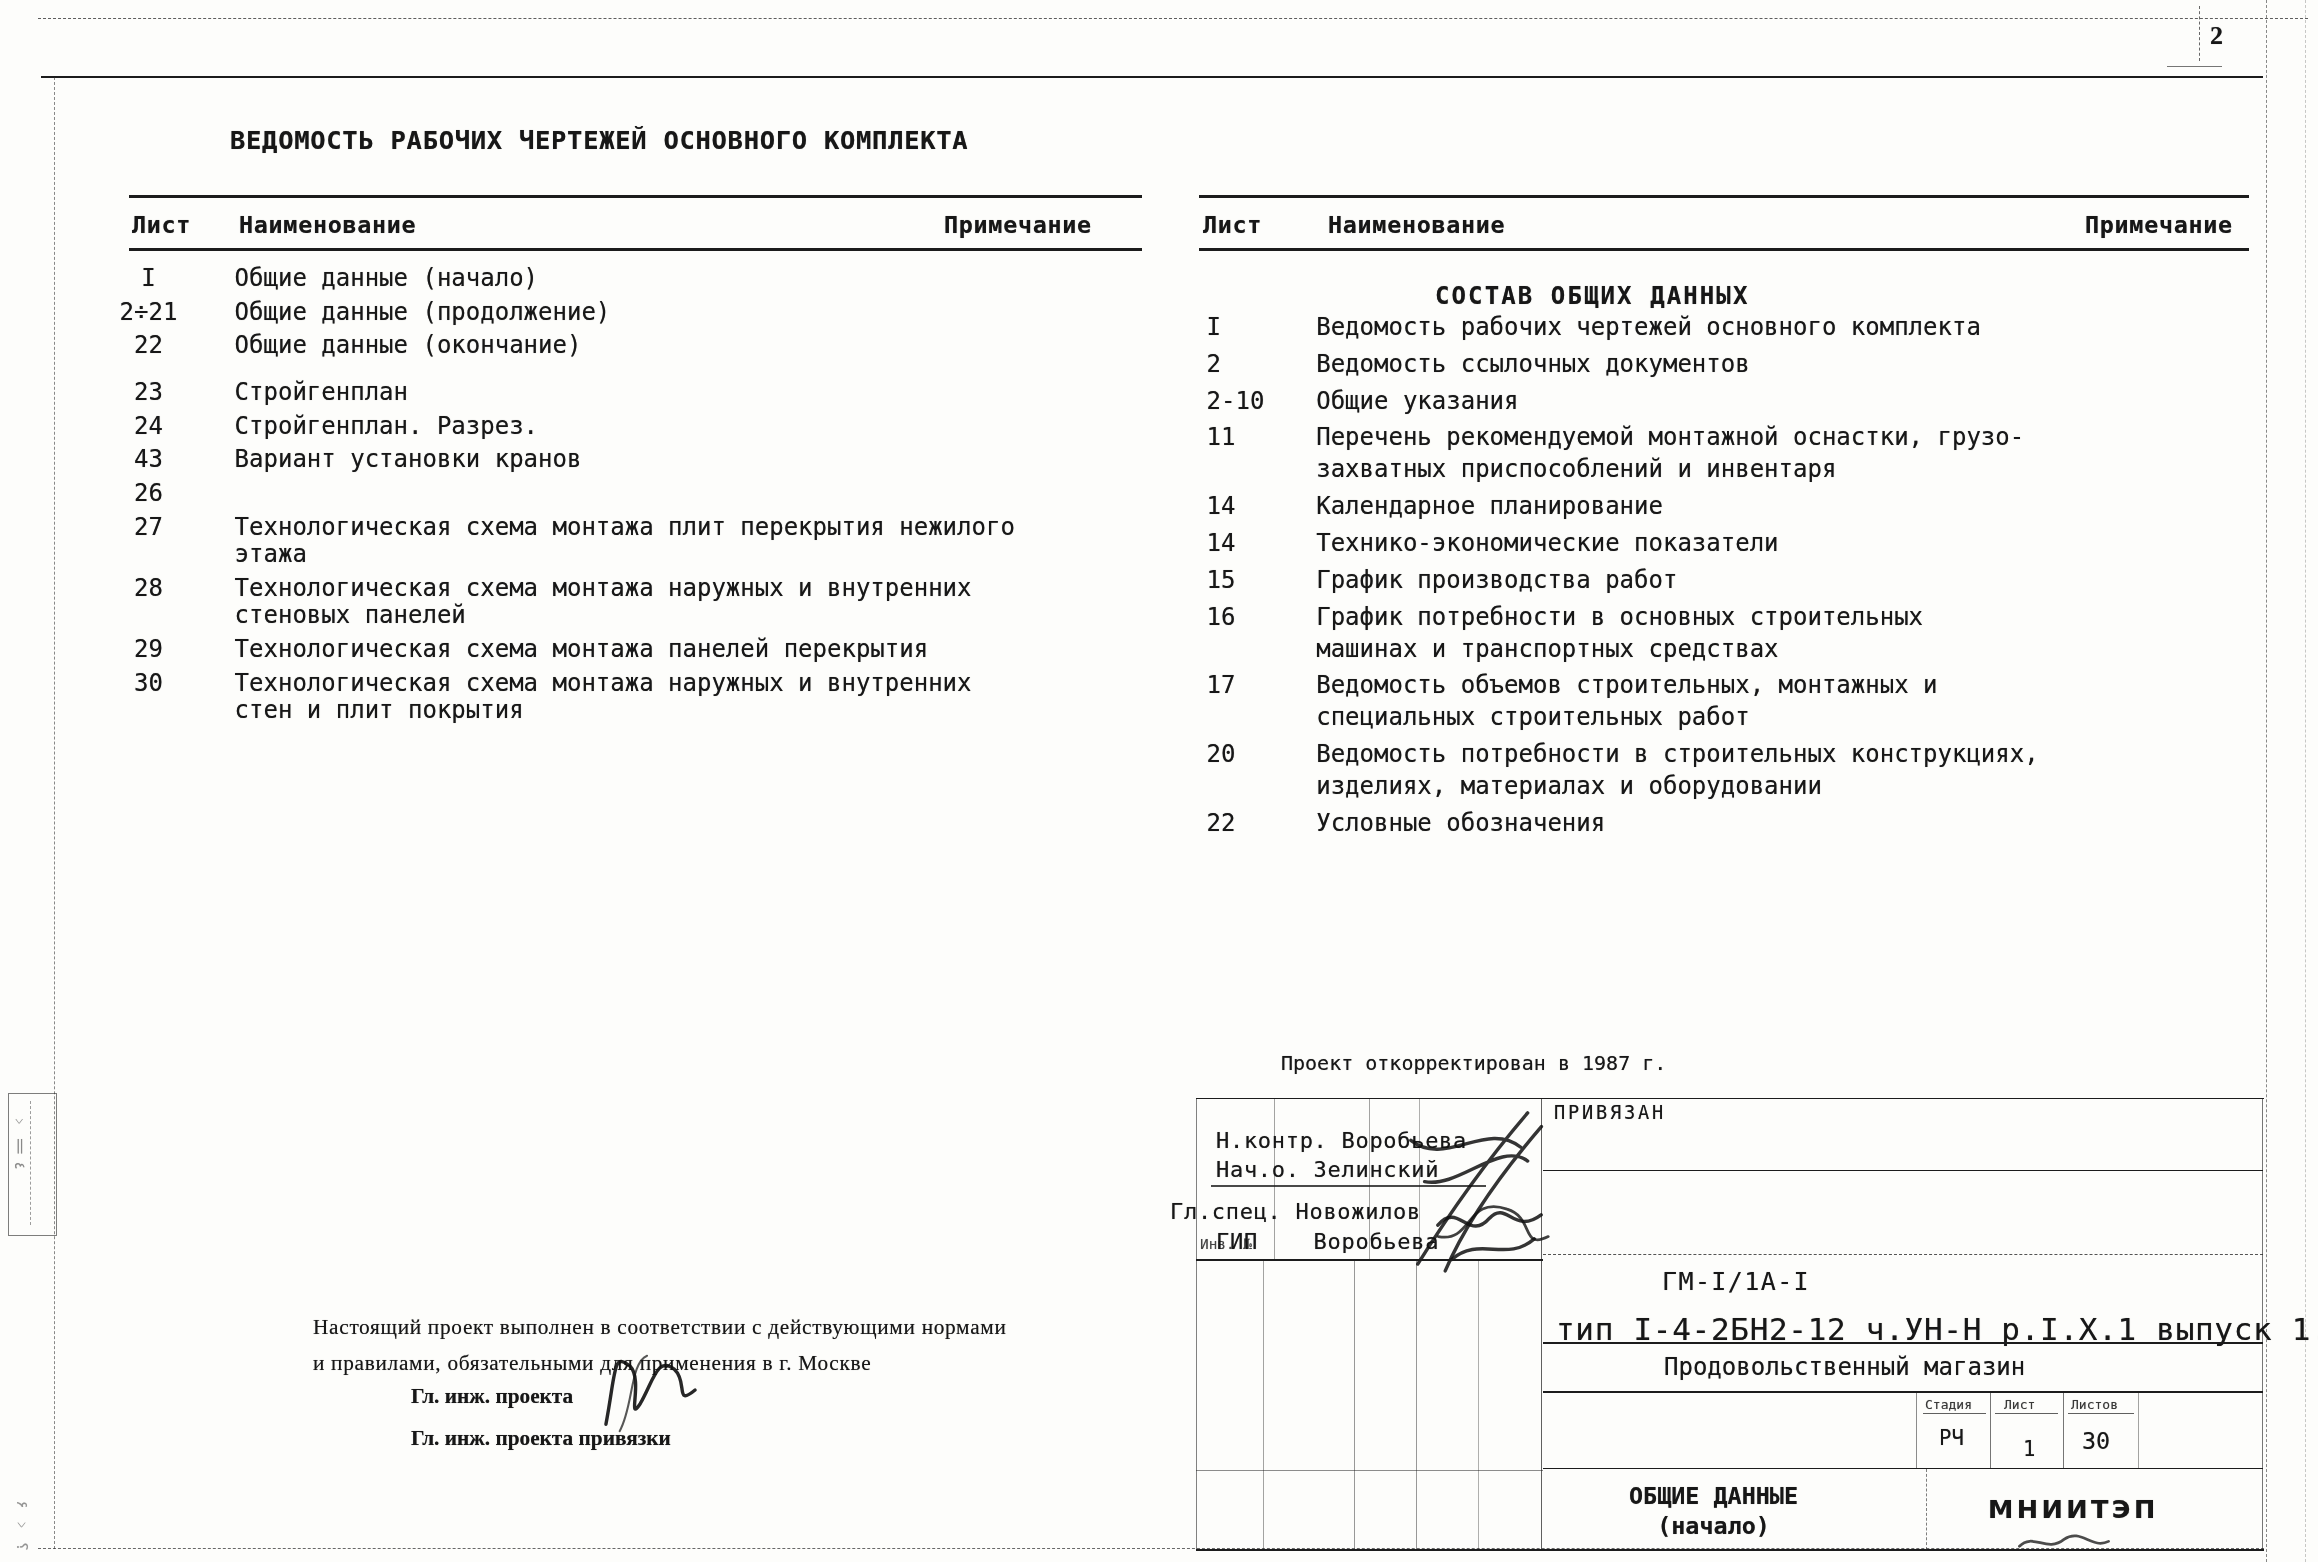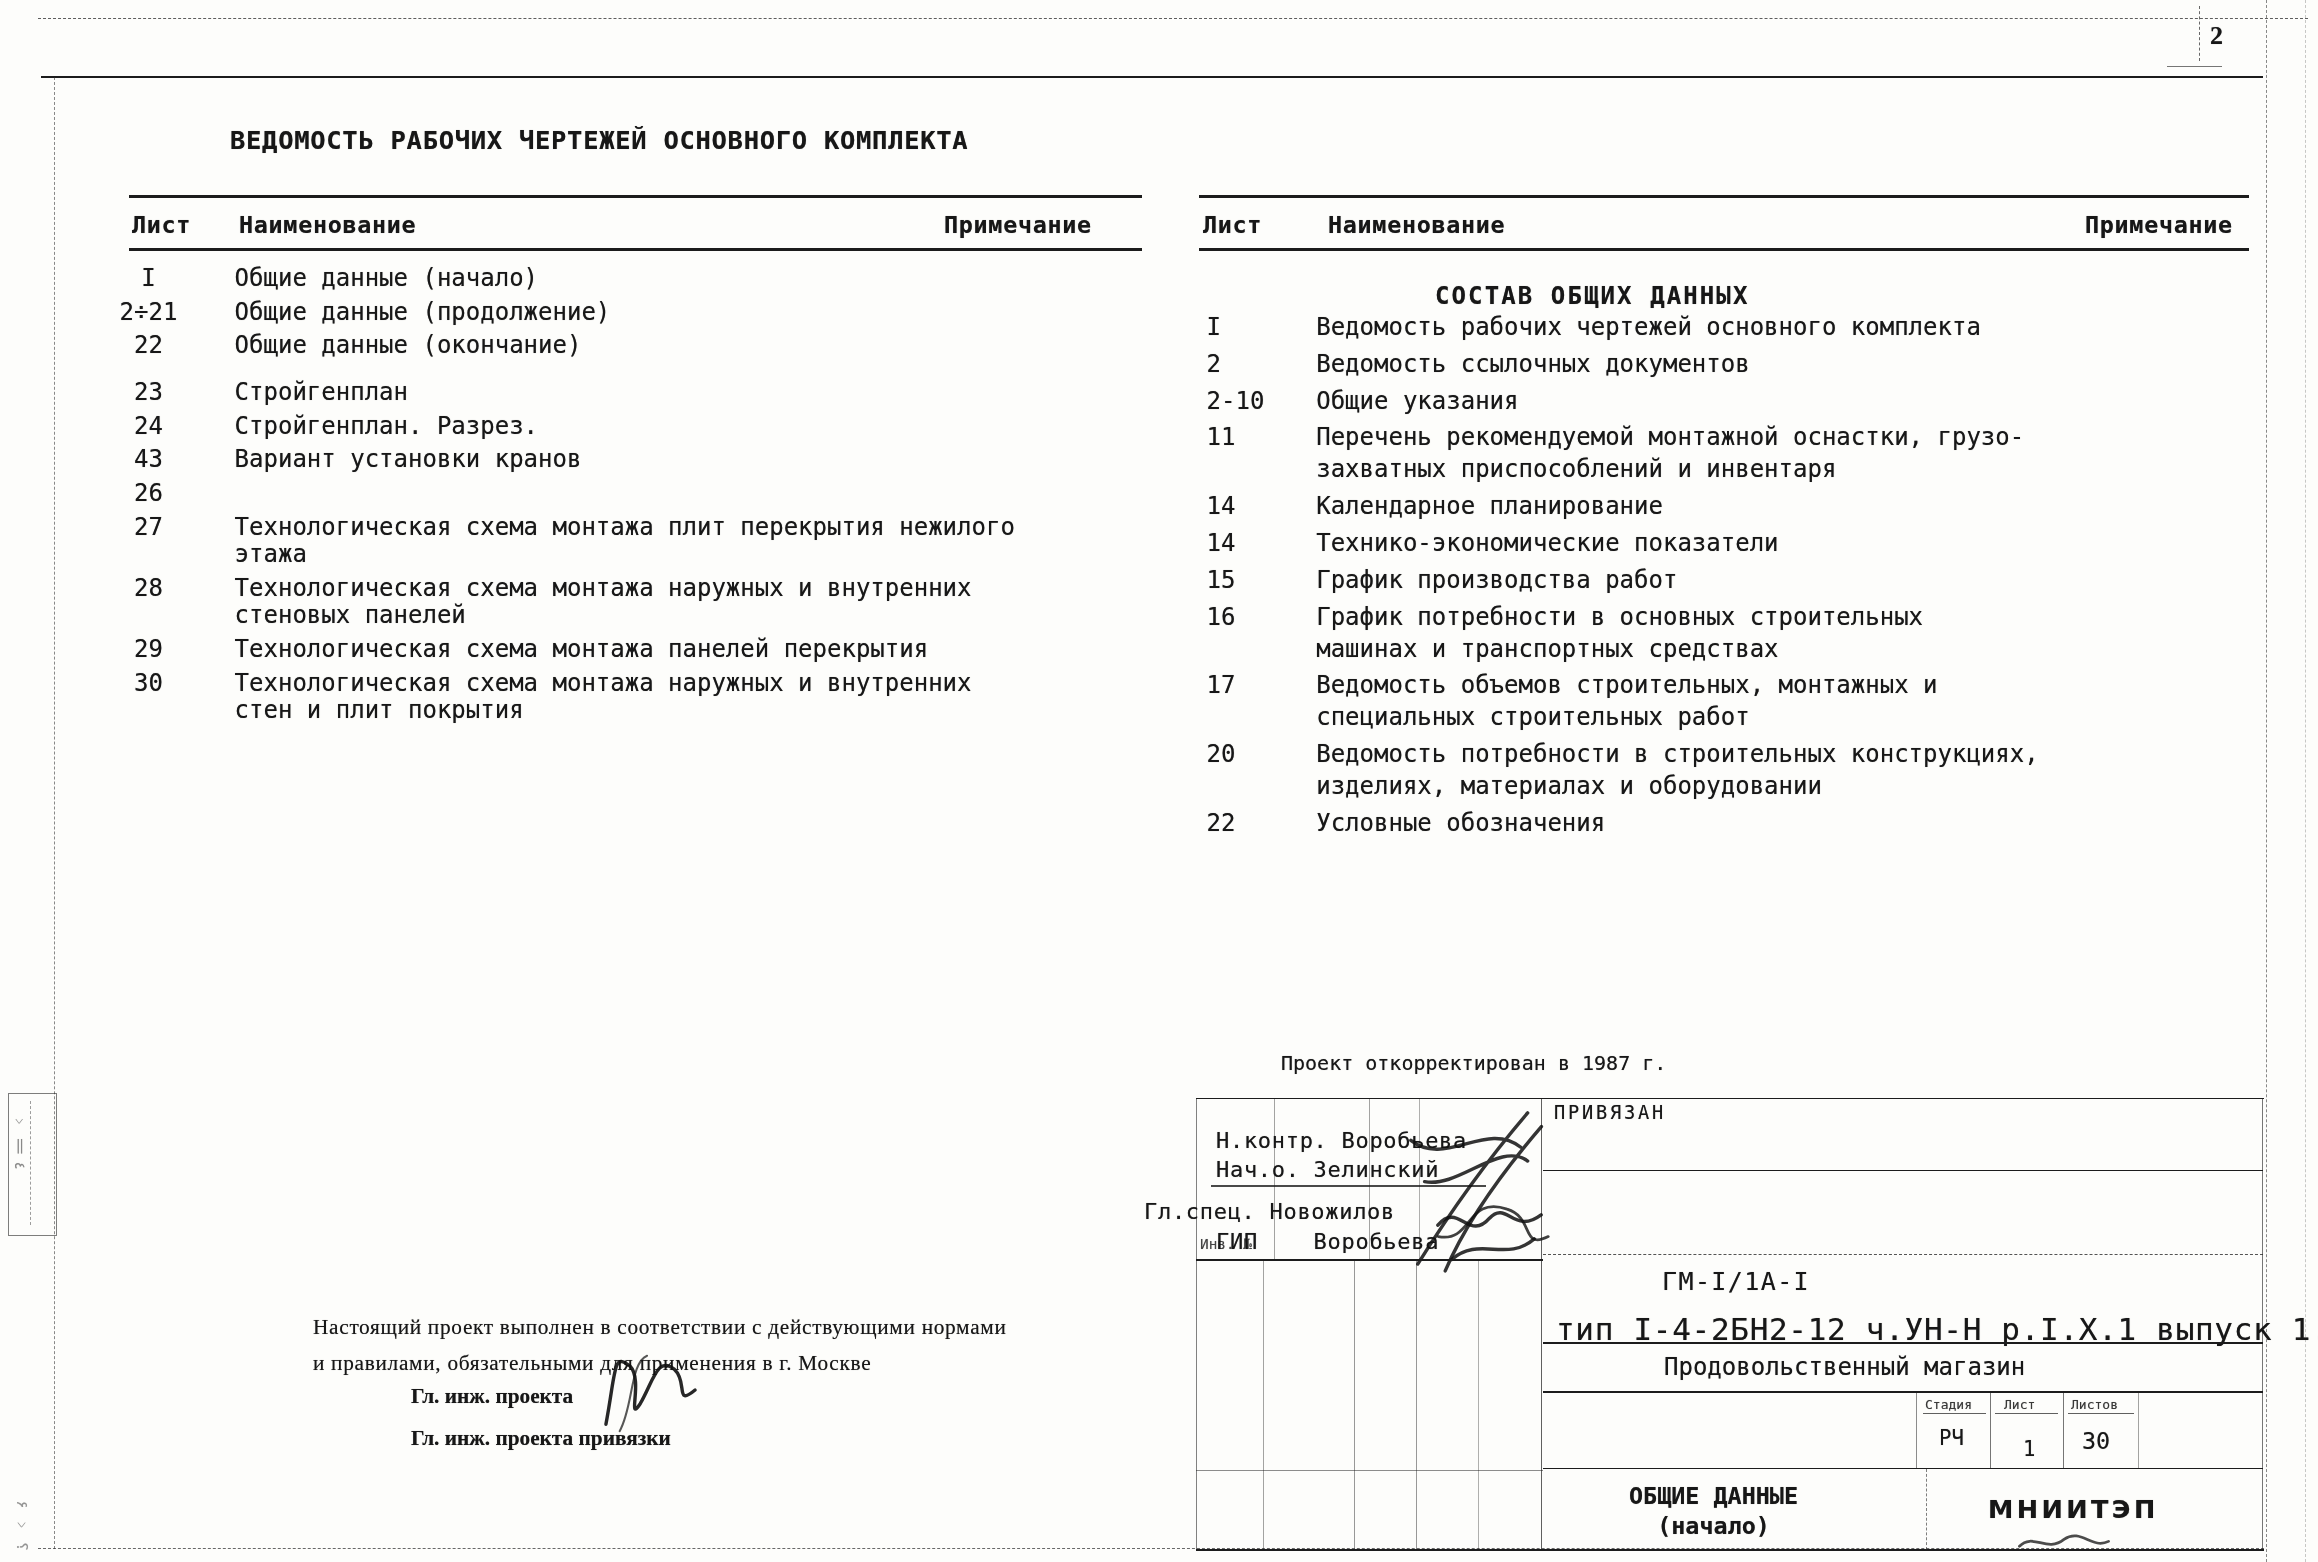--- a/index.html
+++ b/index.html
@@ -183,21 +183,21 @@
   <div class="ln" style="left:2262px;top:1098px;width:1.4px;height:453px;opacity:.6;"></div>
   <div class="ln" style="left:1196px;top:1549px;width:1068px;height:2.1px;"></div>
   <div class="ln" style="left:1541px;top:1098px;width:1.4px;height:453px;opacity:.7;"></div>
 
   <div class="ln" style="left:1274px;top:1098px;width:1.4px;height:161px;opacity:.4;"></div>
   <div class="ln" style="left:1369px;top:1098px;width:1.4px;height:161px;opacity:.4;"></div>
   <div class="ln" style="left:1419px;top:1098px;width:1.4px;height:161px;opacity:.35;"></div>
   <div class="abs tw sig" style="left:1216px;top:1128px;">Н.контр. Воробьева</div>
   <div class="abs tw sig" style="left:1216px;top:1157px;">Нач.о. Зелинский</div>
   <div class="ln" style="left:1211px;top:1185px;width:275px;height:2.1px;opacity:.8;"></div>
-  <div class="abs tw sig" style="left:1144px;top:1199px;">Гл.спец. Новожилов</div>
+  <div class="abs tw sig" style="left:1170px;top:1199px;">Гл.спец. Новожилов</div>
   <div class="abs tw sig" style="left:1216px;top:1229px;">ГИП    Воробьева</div>
   <svg class="scr" style="left:1404px;top:1099px;" width="158" height="179" viewBox="0 0 230 260">
     <path d="M20,240 C70,160 120,90 180,20 M60,250 C90,180 140,110 200,40 M30,120 C80,130 140,60 180,90 M10,60 C60,100 120,30 170,70" stroke-width="5" opacity=".85"></path>
     <path d="M50,200 C100,210 90,140 150,160 C190,172 170,220 210,200" stroke-width="4" opacity=".8"></path>
   </svg>
   <svg class="scr" style="left:1431px;top:1194px;" width="117" height="76" viewBox="0 0 170 110">
     <path d="M10,45 C40,10 55,70 85,35 C110,8 120,60 160,30 M30,95 C70,60 110,100 150,65" stroke-width="5" opacity=".85"></path>
   </svg>
   <div class="abs tw" style="left:1200px;top:1236px;font-size:14.4px;opacity:.8;">Инв. №</div>
   <div class="ln" style="left:1196px;top:1259px;width:347px;height:2.1px;"></div>

